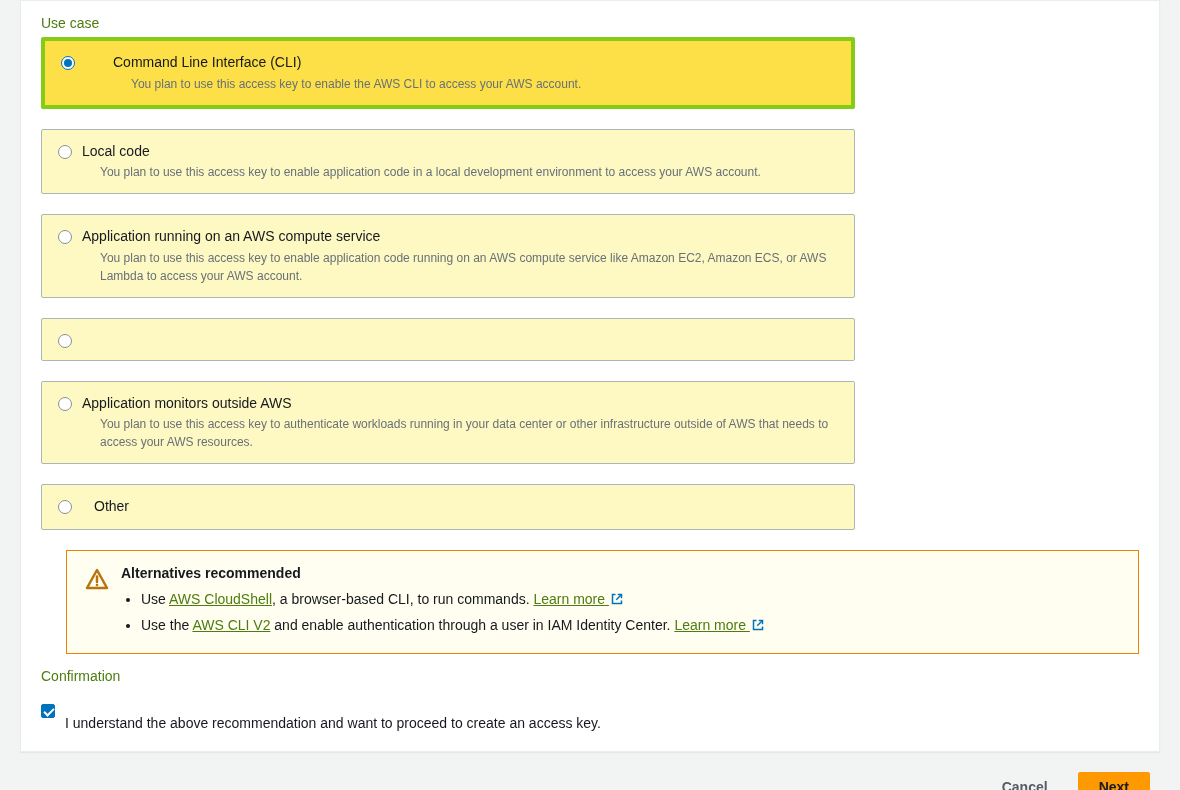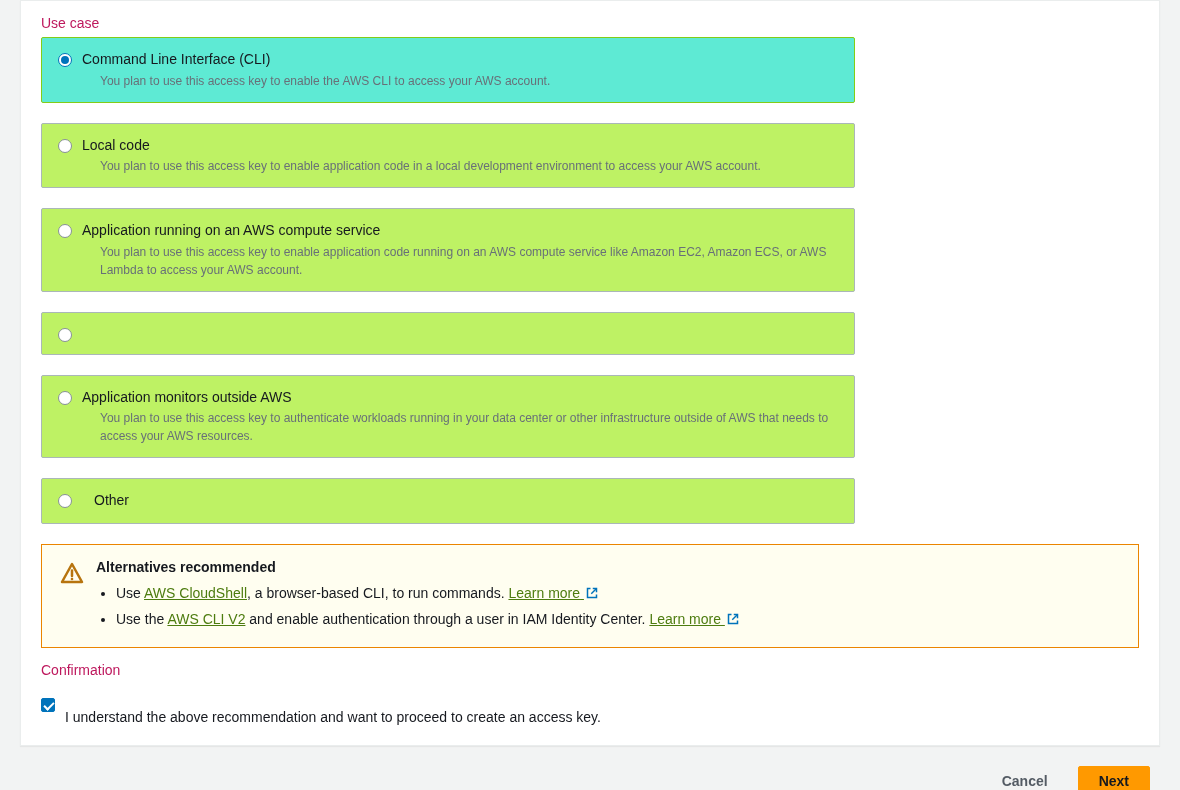--- a/index.html
+++ b/index.html
@@ -18,36 +18,37 @@
     }
     .card {
       background: #fff;
       border: 1px solid #eaeded;
       box-shadow: 0 1px 1px rgba(0,0,0,0.05);
       margin: 0 20px;
       padding: 0 20px 20px 20px;
     }
     .section-label {
       font-size: 14px;
-      color: #be185d;
+      color: #4d7c0f;
       margin: 14px 0 6px 0;
     }
     .radio-option {
       border: 1px solid #aab7b8;
       border-radius: 2px;
       padding: 12px 16px;
       margin-bottom: 20px;
       display: flex;
       align-items: flex-start;
       cursor: pointer;
-      background: #bef264;
+      background: #fef9c3;
     }
     .radio-option.selected {
-      border: 1px solid #84cc16;
-      background: #5eead4;
+      border: 4px solid #84cc16;
+      background: #fde047;
+      gap: 28px;
     }
     .radio-option:last-of-type {
       margin-bottom: 0;
       gap: 12px;
     }
     .radio-circle {
       width: 14px;
       height: 14px;
       border-radius: 50%;
       border: 1px solid #879196;
@@ -85,20 +86,21 @@
       margin-top: 2px;
       margin-left: 18px;
     }
     .alert-box {
       border: 1px solid #eb8500;
       background: #fffef0;
       padding: 14px 18px;
       margin-top: 20px;
       display: flex;
       align-items: flex-start;
+      margin-left: 25px;
     }
     .alert-icon {
       flex-shrink: 0;
       margin-right: 12px;
       margin-top: 2px;
     }
     .alert-content {
       flex: 1;
     }
     .alert-title {

